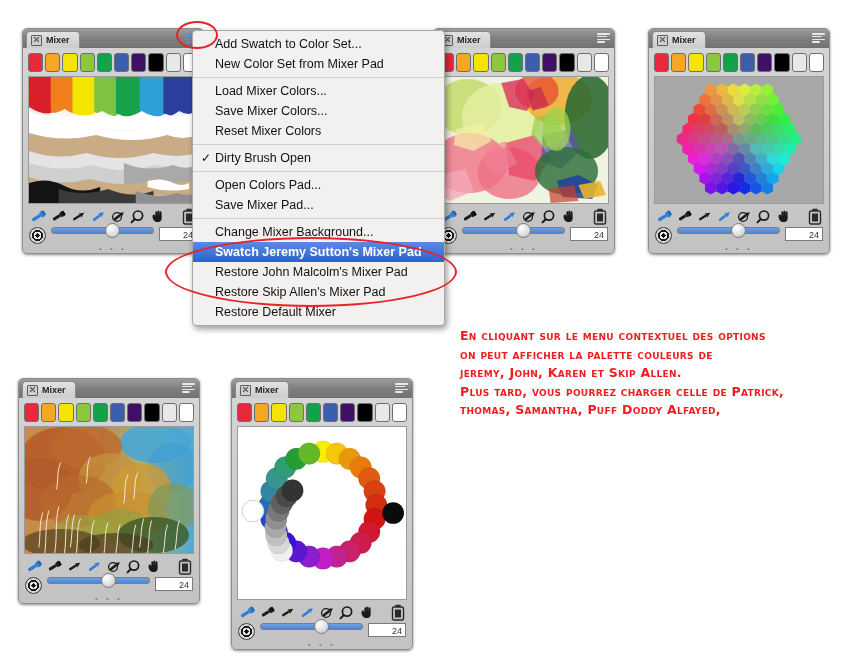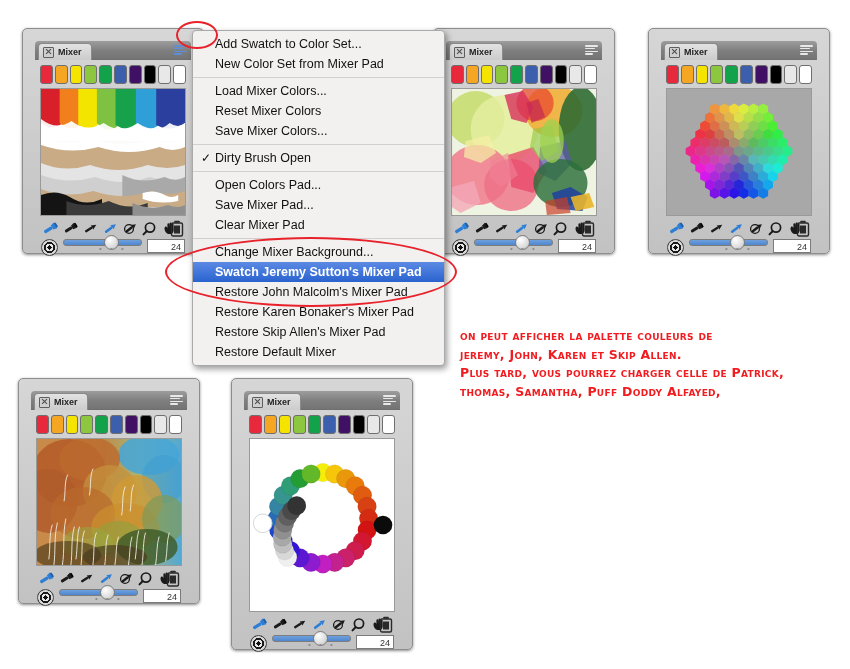--- a/index.html
+++ b/index.html
@@ -13,21 +13,21 @@
   .stage{position:absolute;left:0;top:0;width:850px;height:669px;}
 
   
   .panel{
     position:absolute;
     background:linear-gradient(180deg,#d6d6d6 0%,#c2c2c2 100%);
     border:1px solid #8d8d8d;
     border-radius:5px;
     box-shadow:0 1px 3px rgba(0,0,0,.45);
     box-sizing:border-box;
-    padding:12px;
+    padding:0;
   }
   .titlebar{
     position:relative;
     height:18px;
     background:linear-gradient(180deg,#9d9d9d 0%,#7e7e7e 55%,#747474 100%);
     border-radius:4px 4px 0 0;
     border-bottom:1px solid #6f6f6f;
   }
   .tab{
     position:absolute;left:3px;top:2px;height:16px;
@@ -823,40 +823,39 @@
       <span class="numbox">24</span>
     </div>
     <div class="grip">• • •</div>
   </div>
 
   <div class="ctxmenu" id="ctxmenu">
       <div class="mi"><span>Add Swatch to Color Set...</span></div>
       <div class="mi"><span>New Color Set from Mixer Pad</span></div>
       <div class="msep"></div>
       <div class="mi"><span>Load Mixer Colors...</span></div>
+      <div class="mi"><span>Save Mixer Colors...</span></div>
       <div class="mi"><span>Reset Mixer Colors</span></div>
-      <div class="mi"><span>Save Mixer Colors...</span></div>
       <div class="msep"></div>
       <div class="mi"><span class="chk">✓</span><span>Dirty Brush Open</span></div>
       <div class="msep"></div>
       <div class="mi"><span>Open Colors Pad...</span></div>
       <div class="mi"><span>Save Mixer Pad...</span></div>
-      <div class="mi"><span>Clear Mixer Pad</span></div>
       <div class="msep"></div>
       <div class="mi"><span>Change Mixer Background...</span></div>
       <div class="mi sel"><span>Swatch Jeremy Sutton's Mixer Pad</span></div>
       <div class="mi"><span>Restore John Malcolm's Mixer Pad</span></div>
-      <div class="mi"><span>Restore Karen Bonaker's Mixer Pad</span></div>
       <div class="mi"><span>Restore Skip Allen's Mixer Pad</span></div>
       <div class="mi"><span>Restore Default Mixer</span></div>
     </div>
 
   <div class="ellipse" style="left:176px;top:21px;width:38px;height:24px;"></div>
   <div class="ellipse" style="left:165px;top:237px;width:288px;height:66px;"></div>
 
   <div class="note" id="note" style="color: rgb(240, 28, 32);">
+      <div>En cliquant sur le menu contextuel des options</div>
       <div>on peut afficher la palette couleurs de</div>
       <div>jeremy, John, Karen et Skip Allen.</div>
       <div>Plus tard, vous pourrez charger celle de Patrick,</div>
       <div>thomas, Samantha,  Puff Doddy Alfayed,</div>
     </div>
 
 </div>
 
 </body></html>

